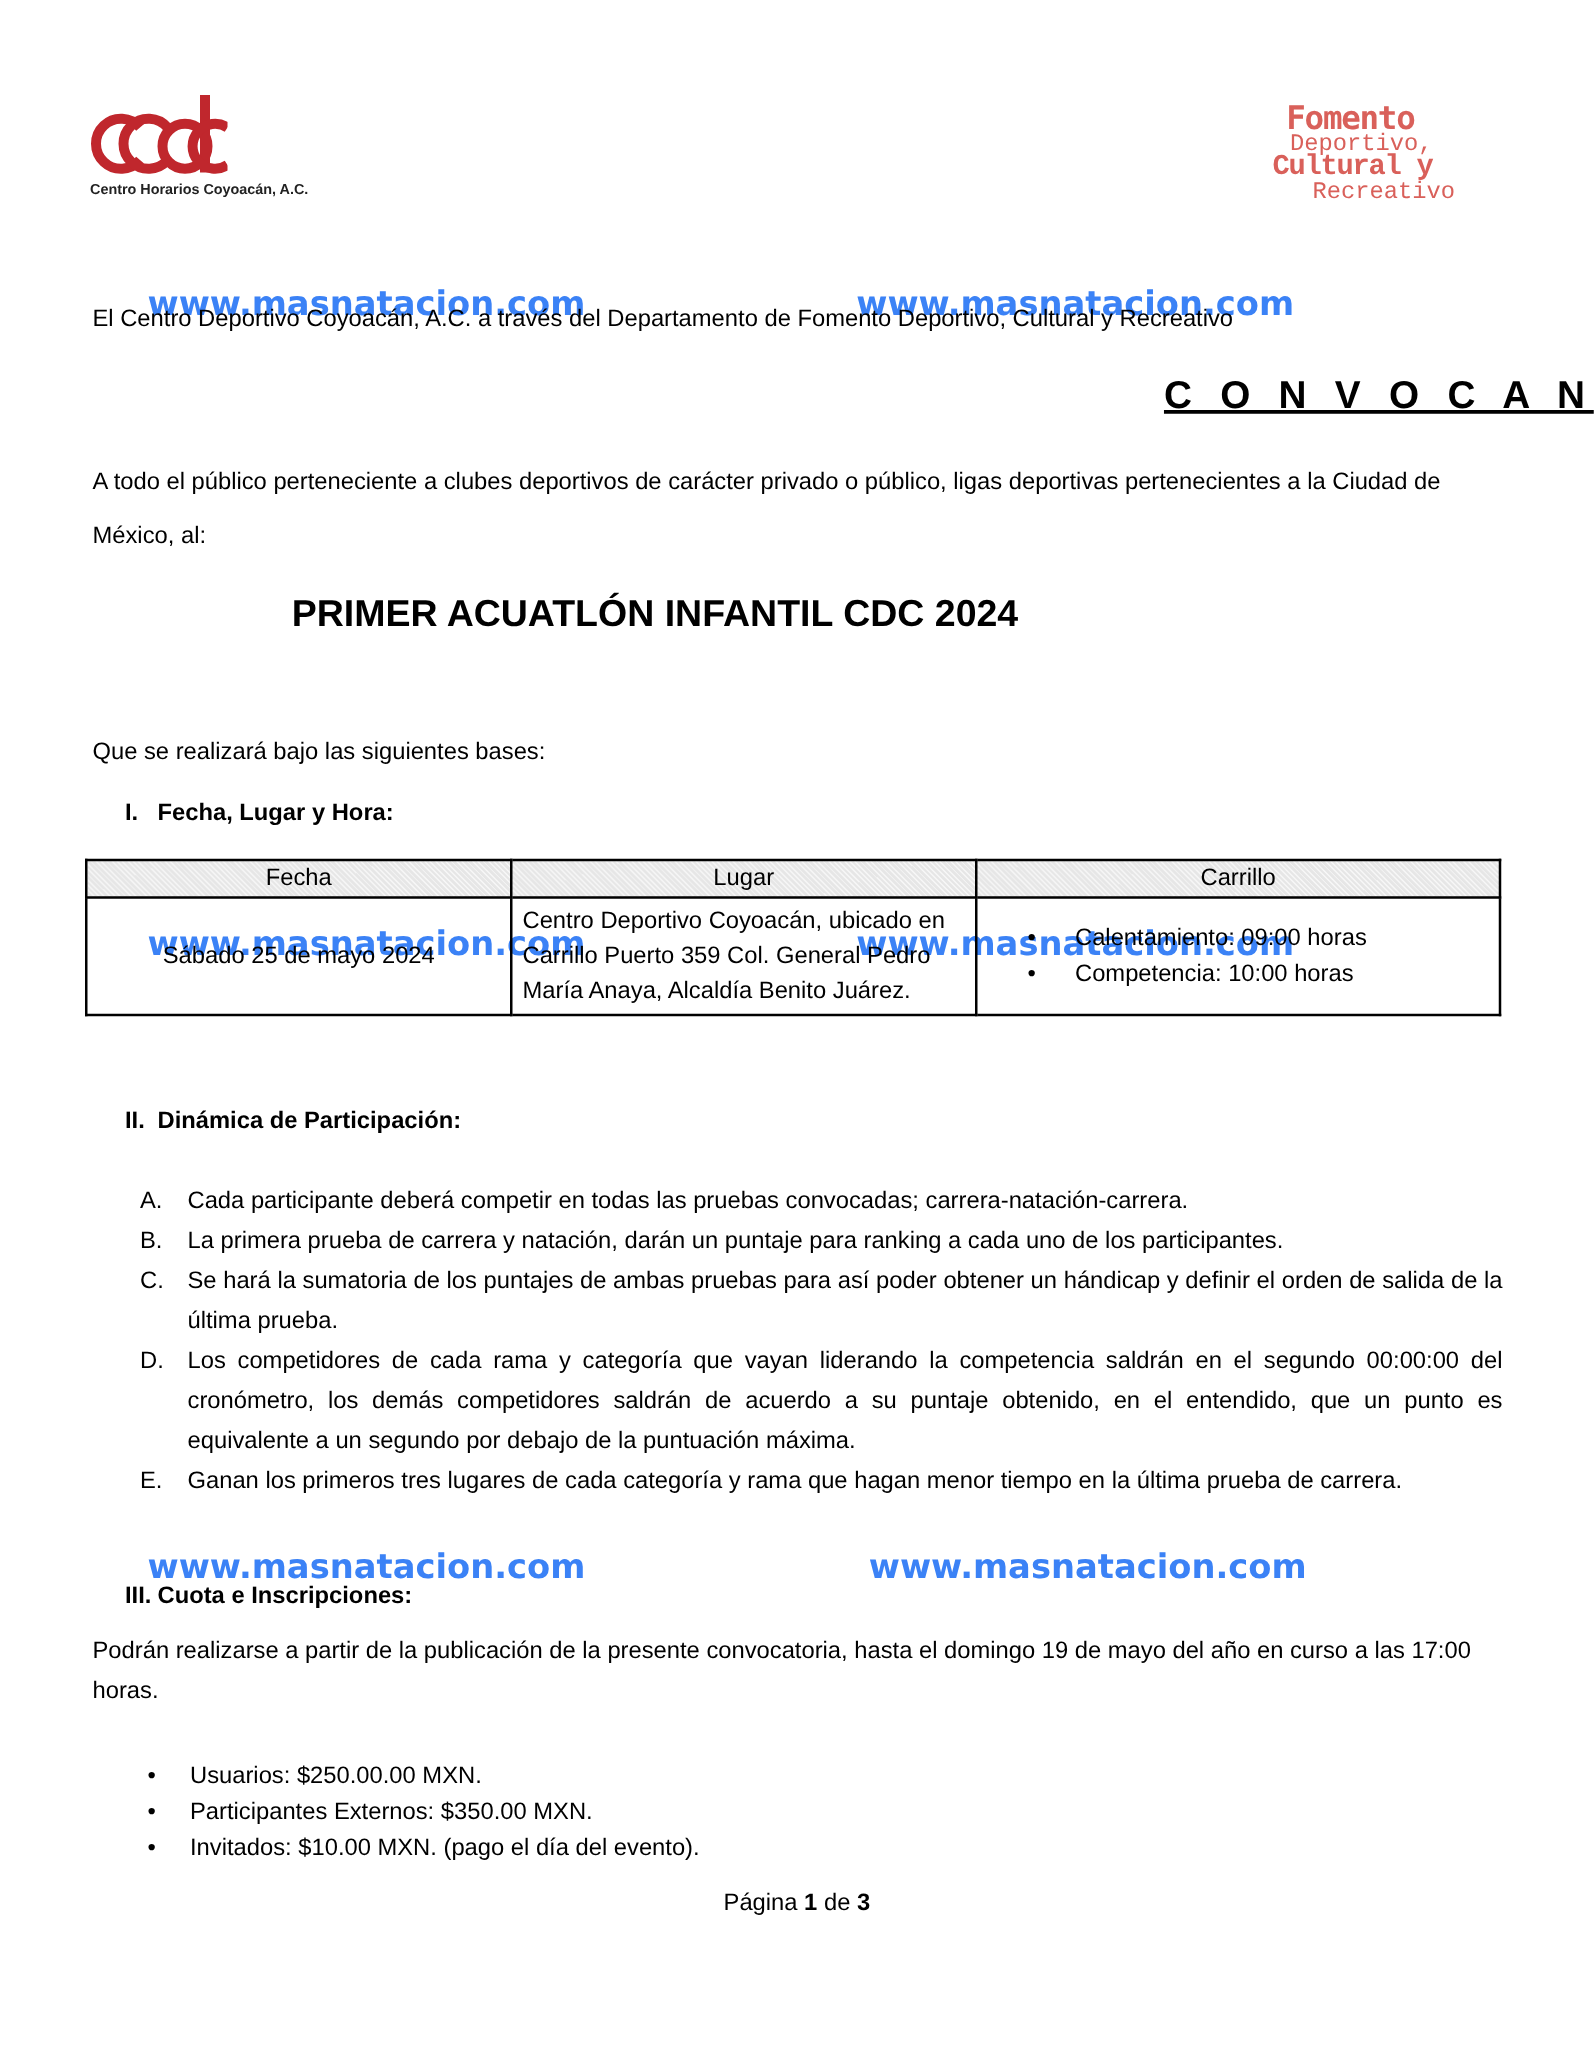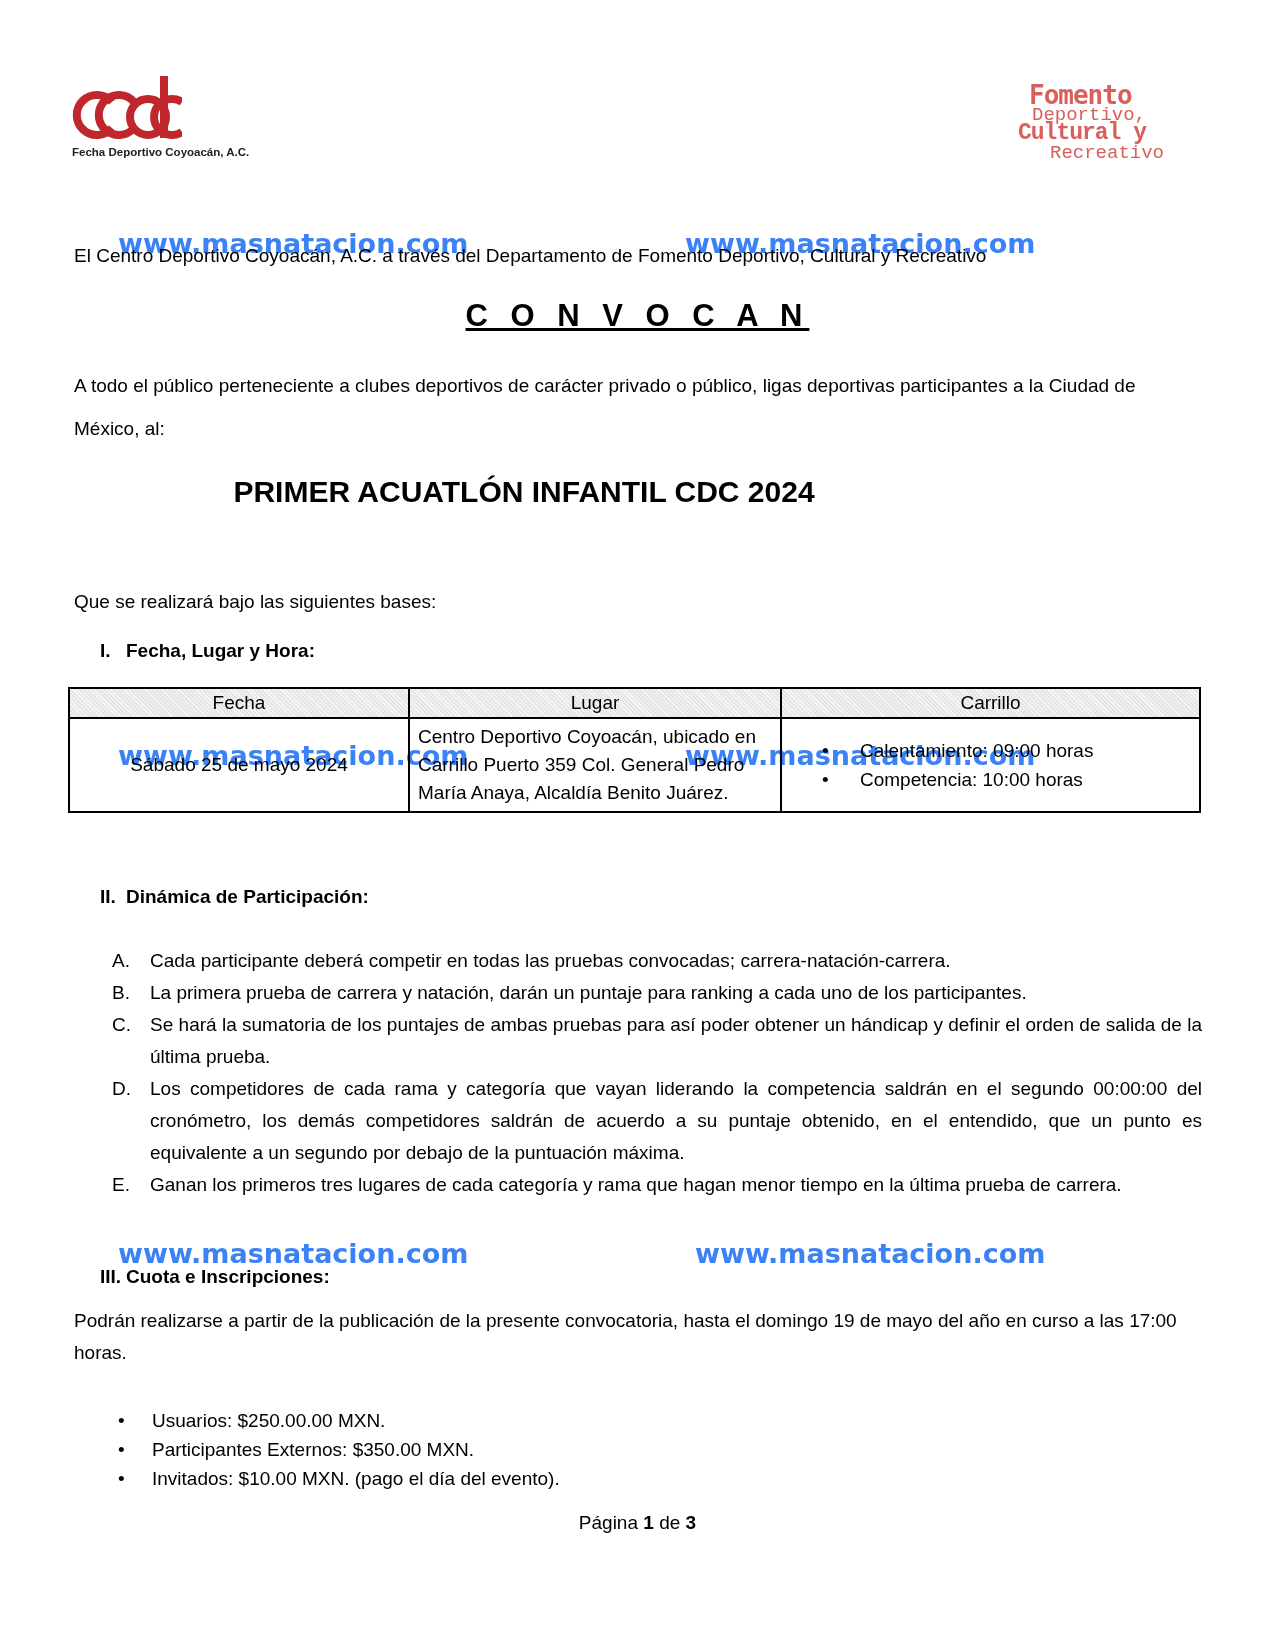--- a/index.html
+++ b/index.html
@@ -31,21 +31,21 @@
   .logo-right .l4 { position: absolute; left: 40px; top: 62px; font-size: 19px; }
 
   .body-text {
     font-family: "Liberation Sans", "DejaVu Sans", sans-serif;
     font-size: 19px; line-height: 32px;
   }
   .abs { position: absolute; }
 
   .intro { left: 74px; top: 240px; width: 1130px; }
   .convocan {
-    left: 0; top: 298px; width: 1275px; text-align: center;
+    left: 0; top: 298px; width: 1275px; text-align: right;
     font-weight: bold; font-size: 31px; letter-spacing: 7px; text-decoration: underline;
   }
   .audience { left: 74px; top: 364px; width: 1130px; line-height: 43px; }
   .event-title {
     left: 0; top: 475px; width: 1048px; text-align: center;
     font-weight: bold; font-size: 30px;
   }
   .bases { left: 74px; top: 586px; }
 
   .section-head { font-weight: bold; font-size: 19px; display: flex; }
@@ -107,33 +107,33 @@
   <div class="logo-left">
     <svg width="110" height="72" viewBox="0 0 110 72">
       <g fill="none" stroke="#c0272d" stroke-width="8">
         <path d="M40 30 A20 20 0 1 0 40 56"></path>
         <path d="M62 30 A20 20 0 1 0 62 56"></path>
         <circle cx="76" cy="45" r="18"></circle>
         <line x1="92" y1="4" x2="92" y2="66"></line>
       </g>
       <path d="M110 30 A18 18 0 1 0 110 60" fill="none" stroke="#c0272d" stroke-width="8"></path>
     </svg>
-    <div class="caption">Fecha Deportivo Coyoacán, A.C.</div>
+    <div class="caption">Centro Horarios Coyoacán, A.C.</div>
   </div>
 
   <div class="logo-right">
     <span class="l1">Fomento</span>
     <span class="l2">Deportivo,</span>
     <span class="l3">Cultural y</span>
     <span class="l4">Recreativo</span>
   </div>
 
   <div class="abs body-text intro">El Centro Deportivo Coyoacán, A.C. a través del Departamento de Fomento Deportivo, Cultural y Recreativo</div>
   <div class="abs convocan">C O N V O C A N</div>
-  <div class="abs body-text audience">A todo el público perteneciente a clubes deportivos de carácter privado o público, ligas deportivas participantes a la Ciudad de México, al:</div>
+  <div class="abs body-text audience">A todo el público perteneciente a clubes deportivos de carácter privado o público, ligas deportivas pertenecientes a la Ciudad de México, al:</div>
   <div class="abs event-title">PRIMER ACUATLÓN INFANTIL CDC 2024</div>
   <div class="abs body-text bases">Que se realizará bajo las siguientes bases:</div>
 
   <div class="abs section-head sec1">
     <span class="num">I.</span>
     <span>Fecha, Lugar y Hora:</span>
   </div>
 
   <table class="sched">
     <thead>

